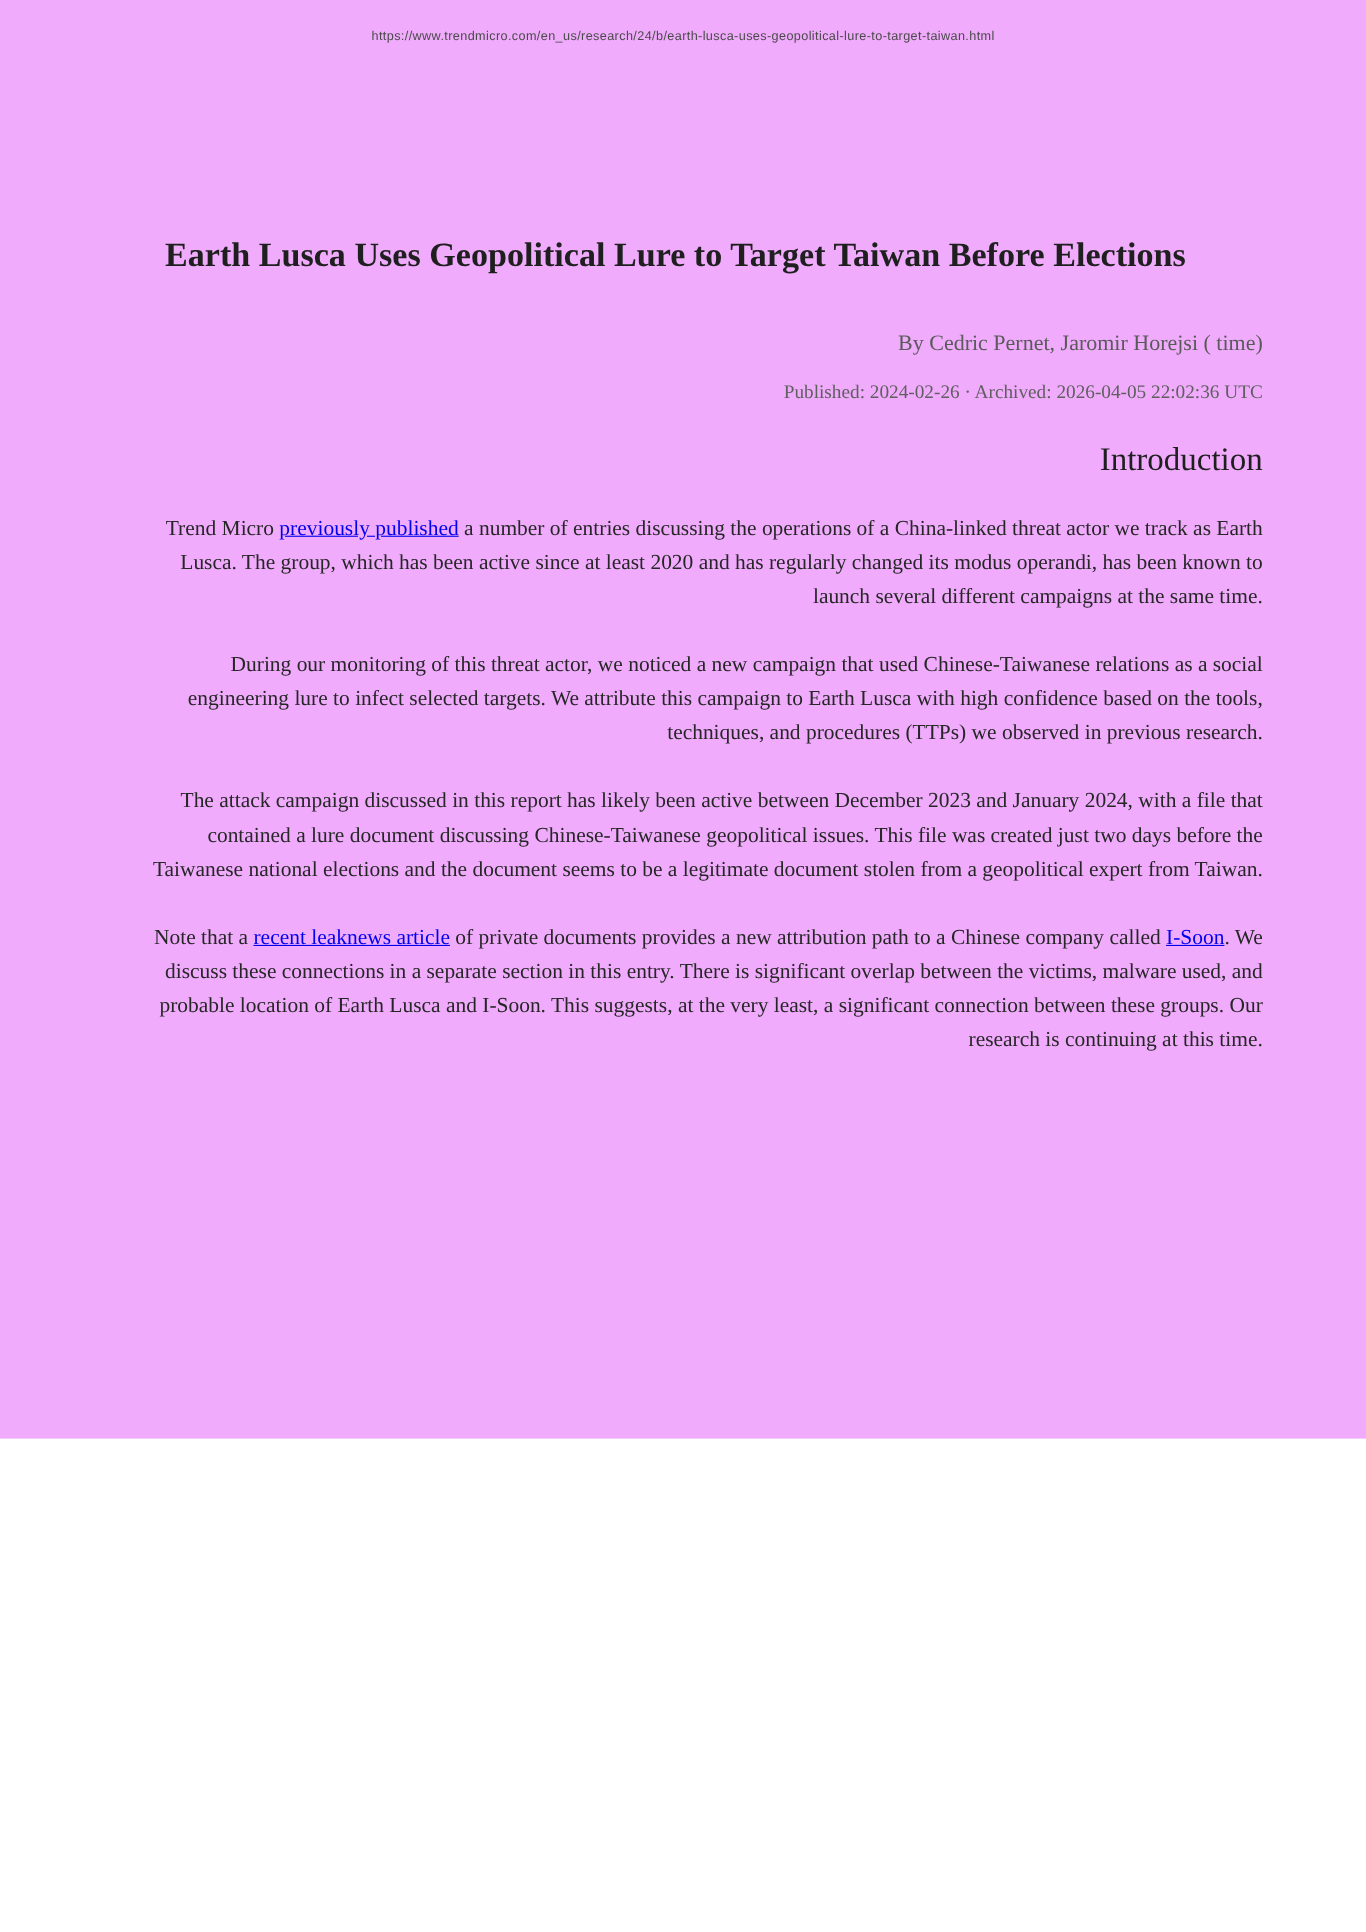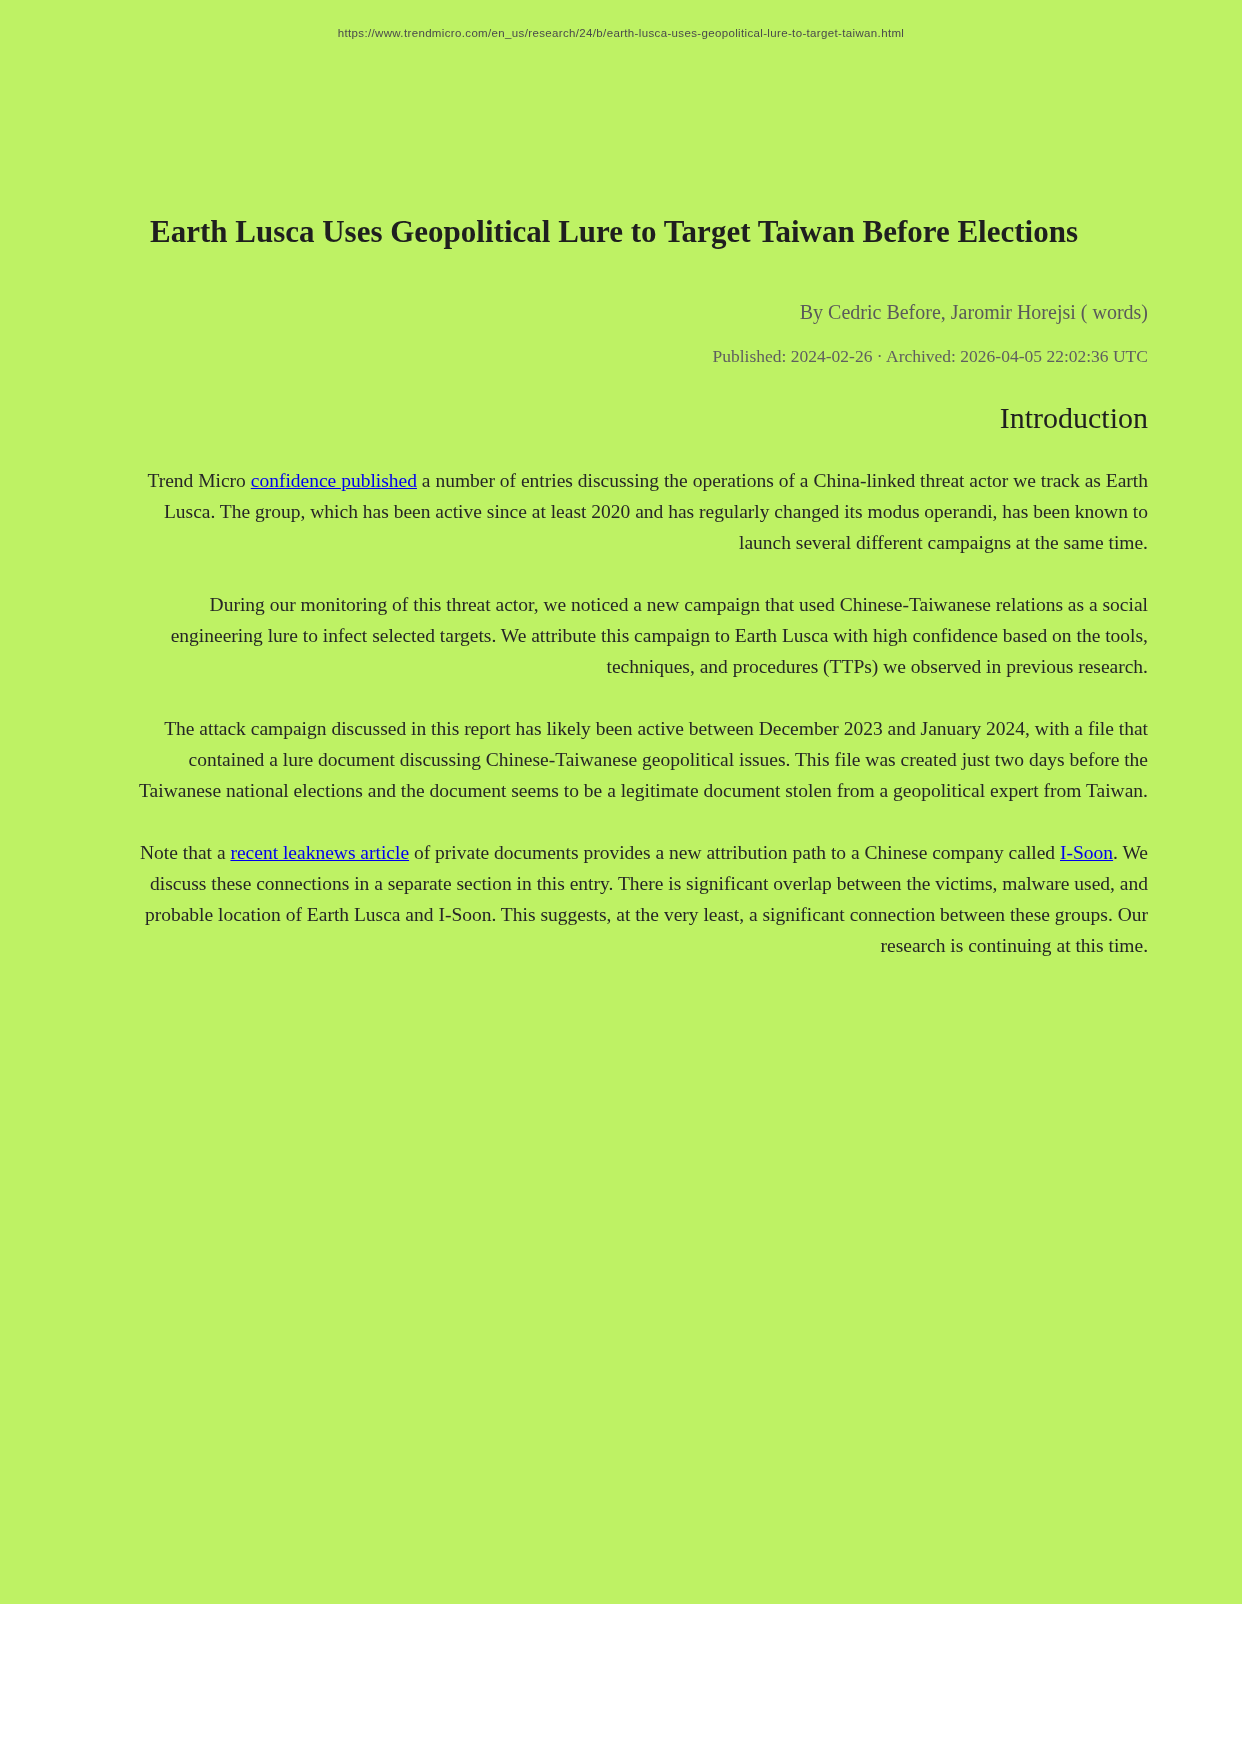--- a/index.html
+++ b/index.html
@@ -1,21 +1,21 @@
 <!DOCTYPE html>
 <html><head>
 <meta charset="utf-8">
 <style>
   * { box-sizing: border-box; }
   html, body { margin: 0; padding: 0; background: #ffffff; }
   .page {
     position: relative;
     width: 1242px;
-    height: 1604px;
-    background: #bef264;
+    height: 1308px;
+    background: #f0abfc;
     overflow: hidden;
     font-family: "Liberation Serif", serif;
   }
   .print-header {
     position: absolute;
     top: 27px;
     left: 0;
     width: 100%;
     text-align: center;
     font-family: "Liberation Sans", sans-serif;
@@ -93,28 +93,28 @@
 <body>
 
 <div class="page">
 
   <div class="print-header">https://www.trendmicro.com/en_us/research/24/b/earth-lusca-uses-geopolitical-lure-to-target-taiwan.html</div>
 
   <div class="article">
 
     <h1 class="article-title">Earth Lusca Uses Geopolitical Lure to Target Taiwan Before Elections</h1>
 
-    <div class="byline">By Cedric Before, Jaromir Horejsi ( words)</div>
+    <div class="byline">By Cedric Pernet, Jaromir Horejsi ( time)</div>
 
     <div class="meta-line">Published: 2024-02-26 · Archived: 2026-04-05 22:02:36 UTC</div>
 
     <h2 class="section-heading">Introduction</h2>
 
     <div class="paragraphs">
-        <p><span>Trend Micro </span><a class="inline-link" href="#">confidence published</a><span> a number of entries discussing the operations of a China-linked threat actor we track as Earth Lusca. The group, which has been active since at least 2020 and has regularly changed its modus operandi, has been known to launch several different campaigns at the same time.</span></p>
+        <p><span>Trend Micro </span><a class="inline-link" href="#">previously published</a><span> a number of entries discussing the operations of a China-linked threat actor we track as Earth Lusca. The group, which has been active since at least 2020 and has regularly changed its modus operandi, has been known to launch several different campaigns at the same time.</span></p>
         <p><span>During our monitoring of this threat actor, we noticed a new campaign that used Chinese-Taiwanese relations as a social engineering lure to infect selected targets. We attribute this campaign to Earth Lusca with high confidence based on the tools, techniques, and procedures (TTPs) we observed in previous research.</span></p>
         <p><span>The attack campaign discussed in this report has likely been active between December 2023 and January 2024, with a file that contained a lure document discussing Chinese-Taiwanese geopolitical issues. This file was created just two days before the Taiwanese national elections and the document seems to be a legitimate document stolen from a geopolitical expert from Taiwan.</span></p>
         <p><span>Note that a </span><a class="inline-link" href="#">recent leaknews article</a><span> of private documents provides a new attribution path to a Chinese company called </span><a class="inline-link" href="#">I-Soon</a><span>. We discuss these connections in a separate section in this entry. There is significant overlap between the victims, malware used, and probable location of Earth Lusca and I-Soon. This suggests, at the very least, a significant connection between these groups. Our research is continuing at this time.</span></p>
       </div>
 
 
   </div>
 
   <div class="print-footer">Page 1 of 7</div>
 

